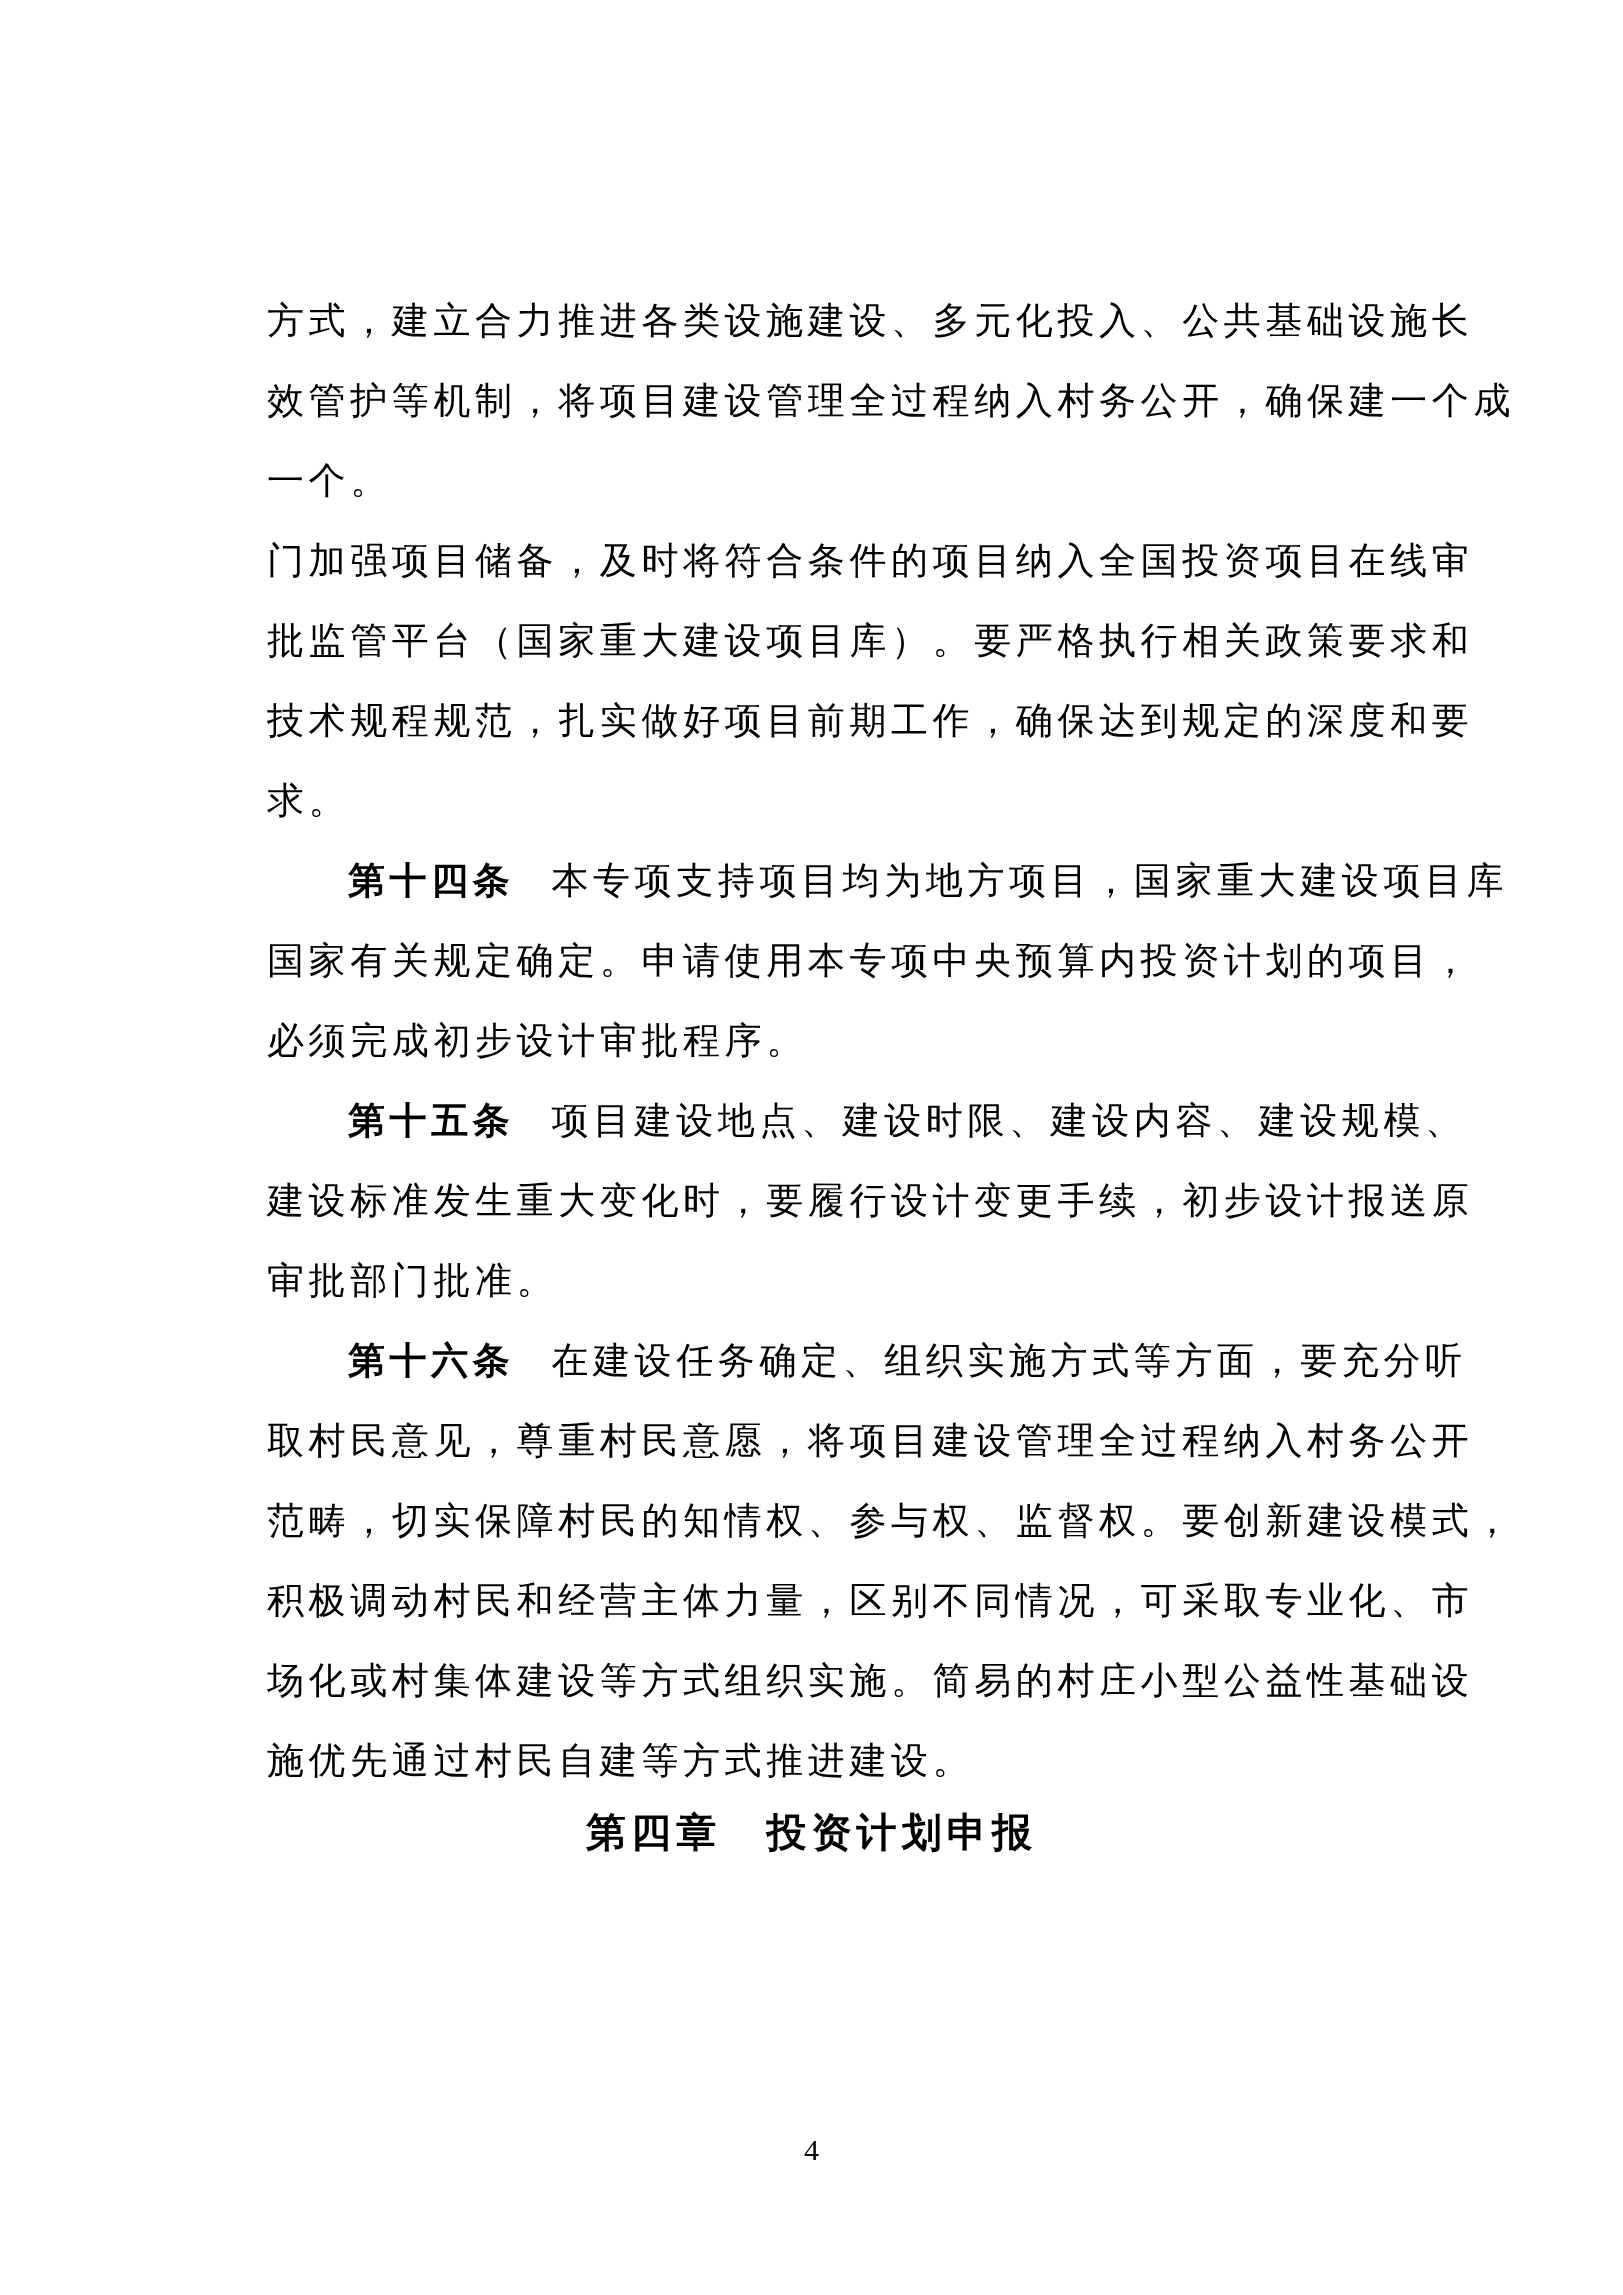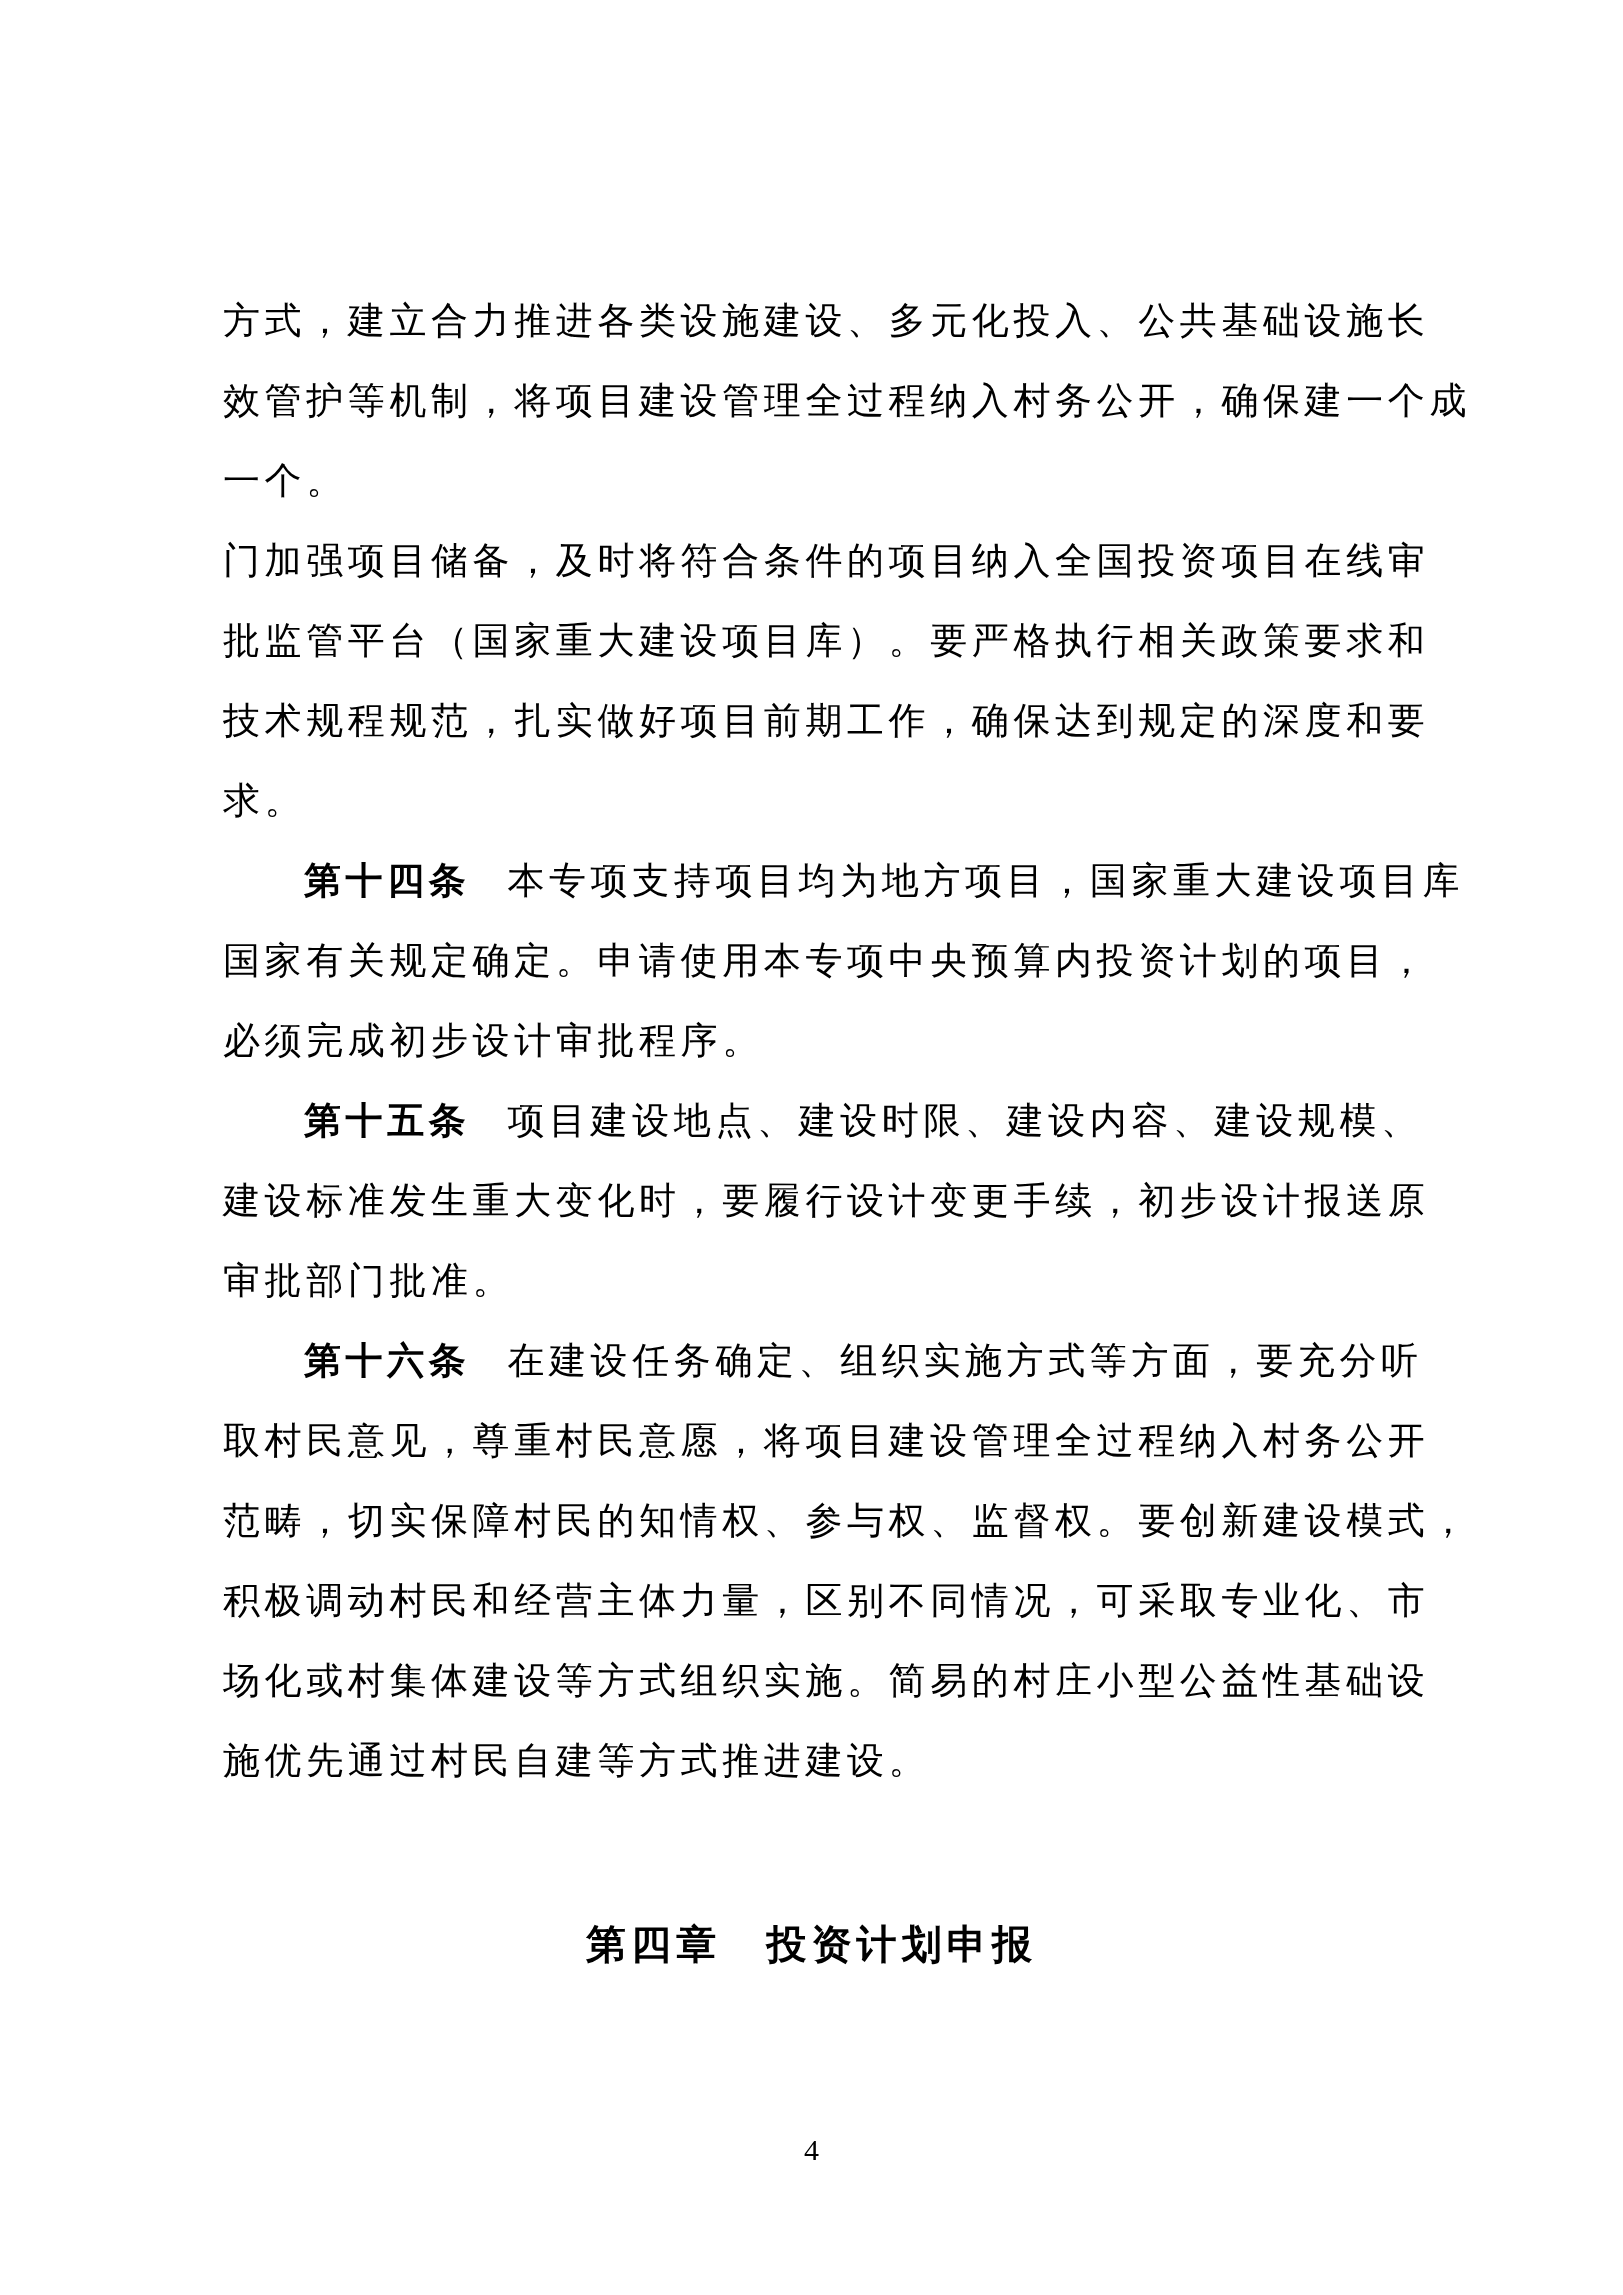--- a/index.html
+++ b/index.html
@@ -22,35 +22,36 @@
     top: 281px;
     width: 1214px;
   }
   .line {
     height: 80px;
     line-height: 80px;
     font-size: 37px;
     letter-spacing: 4.6px;
     white-space: nowrap;
     font-family: "Liberation Serif", "DejaVu Serif", serif;
+    margin-left: 44px;
   }
   .line.indent {
     padding-left: 81px;
   }
   .seg {
     display: inline;
   }
   .seg-bold {
     font-family: "Liberation Sans", "DejaVu Sans", sans-serif;
     font-weight: bold;
     margin-right: 37px;
   }
   .chapter-heading {
     position: absolute;
-    top: 1904px;
+    top: 1792px;
     left: 0;
     width: 100%;
     text-align: center;
     font-size: 40px;
     font-weight: bold;
     letter-spacing: 5.1px;
     line-height: 80px;
     font-family: "Liberation Sans", "DejaVu Sans", sans-serif;
     white-space: nowrap;
   }

